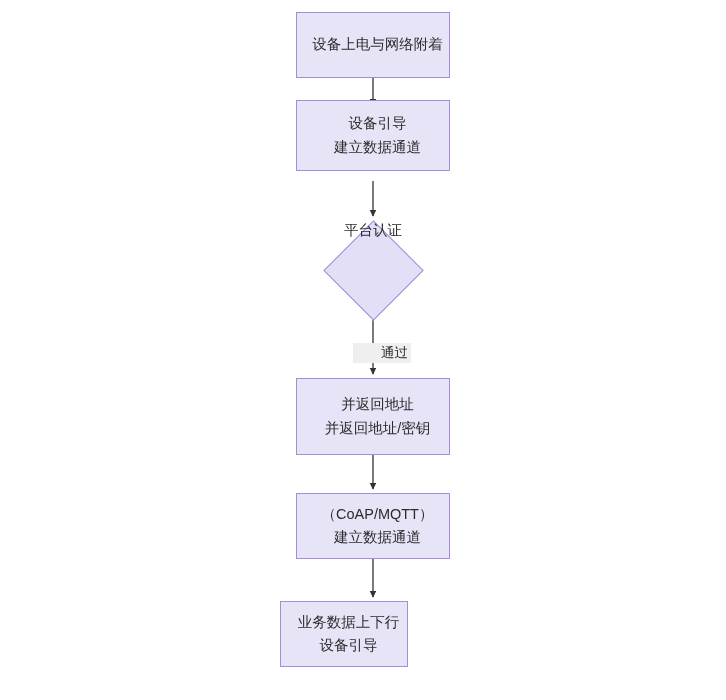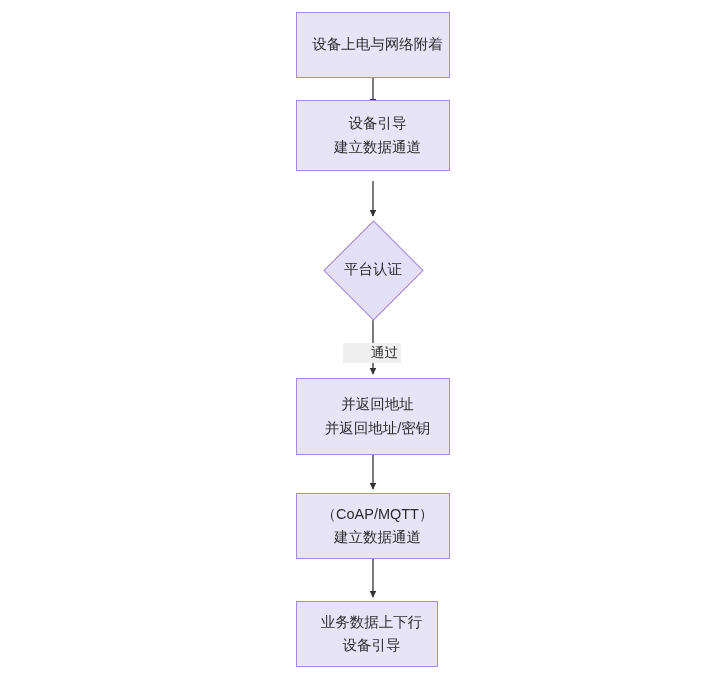--- a/index.html
+++ b/index.html
@@ -44,21 +44,21 @@
     white-space: nowrap;
     padding-left: 9px;
   }
   .node .line {
     display: block;
   }
   .decision {
     position: absolute;
     box-sizing: border-box;
     display: flex;
-    align-items: center;
+    align-items: flex-start;
     justify-content: center;
   }
   .decision .diamond-shape {
     position: absolute;
     left: 50%;
     top: 50%;
     width: 71px;
     height: 71px;
     margin-left: -35.5px;
     margin-top: -35.5px;
@@ -116,30 +116,30 @@
   <div class="node" style="left:296px; top:100px; width:154px; height:71px;">
     <span class="line">设备引导</span>
     <span class="line">建立数据通道</span>
   </div>
 
   <div class="decision" style="left:322px; top:220px; width:102px; height:100px;">
     <span class="diamond-shape"></span>
     <span class="decision-label">平台认证</span>
   </div>
 
-  <div class="edge-label" style="left:343px; top:343px;padding-left:28px;">通过</div>
+  <div class="edge-label" style="left:353px; top:343px;padding-left:28px;">通过</div>
 
   <div class="node" style="left:296px; top:378px; width:154px; height:77px;">
     <span class="line">并返回地址</span>
     <span class="line">并返回地址/密钥</span>
   </div>
 
   <div class="node" style="left:296px; top:493px; width:154px; height:66px;">
     <span class="line">（CoAP/MQTT）</span>
     <span class="line">建立数据通道</span>
   </div>
 
-  <div class="node" style="left:296px; top:601px; width:142px; height:66px;text-align:right;">
+  <div class="node" style="left:280px; top:601px; width:128px; height:66px;text-align:right;">
     <span class="line">业务数据上下行</span>
     <span class="line">设备引导</span>
   </div>
 
 </div>
 
 </body></html>

